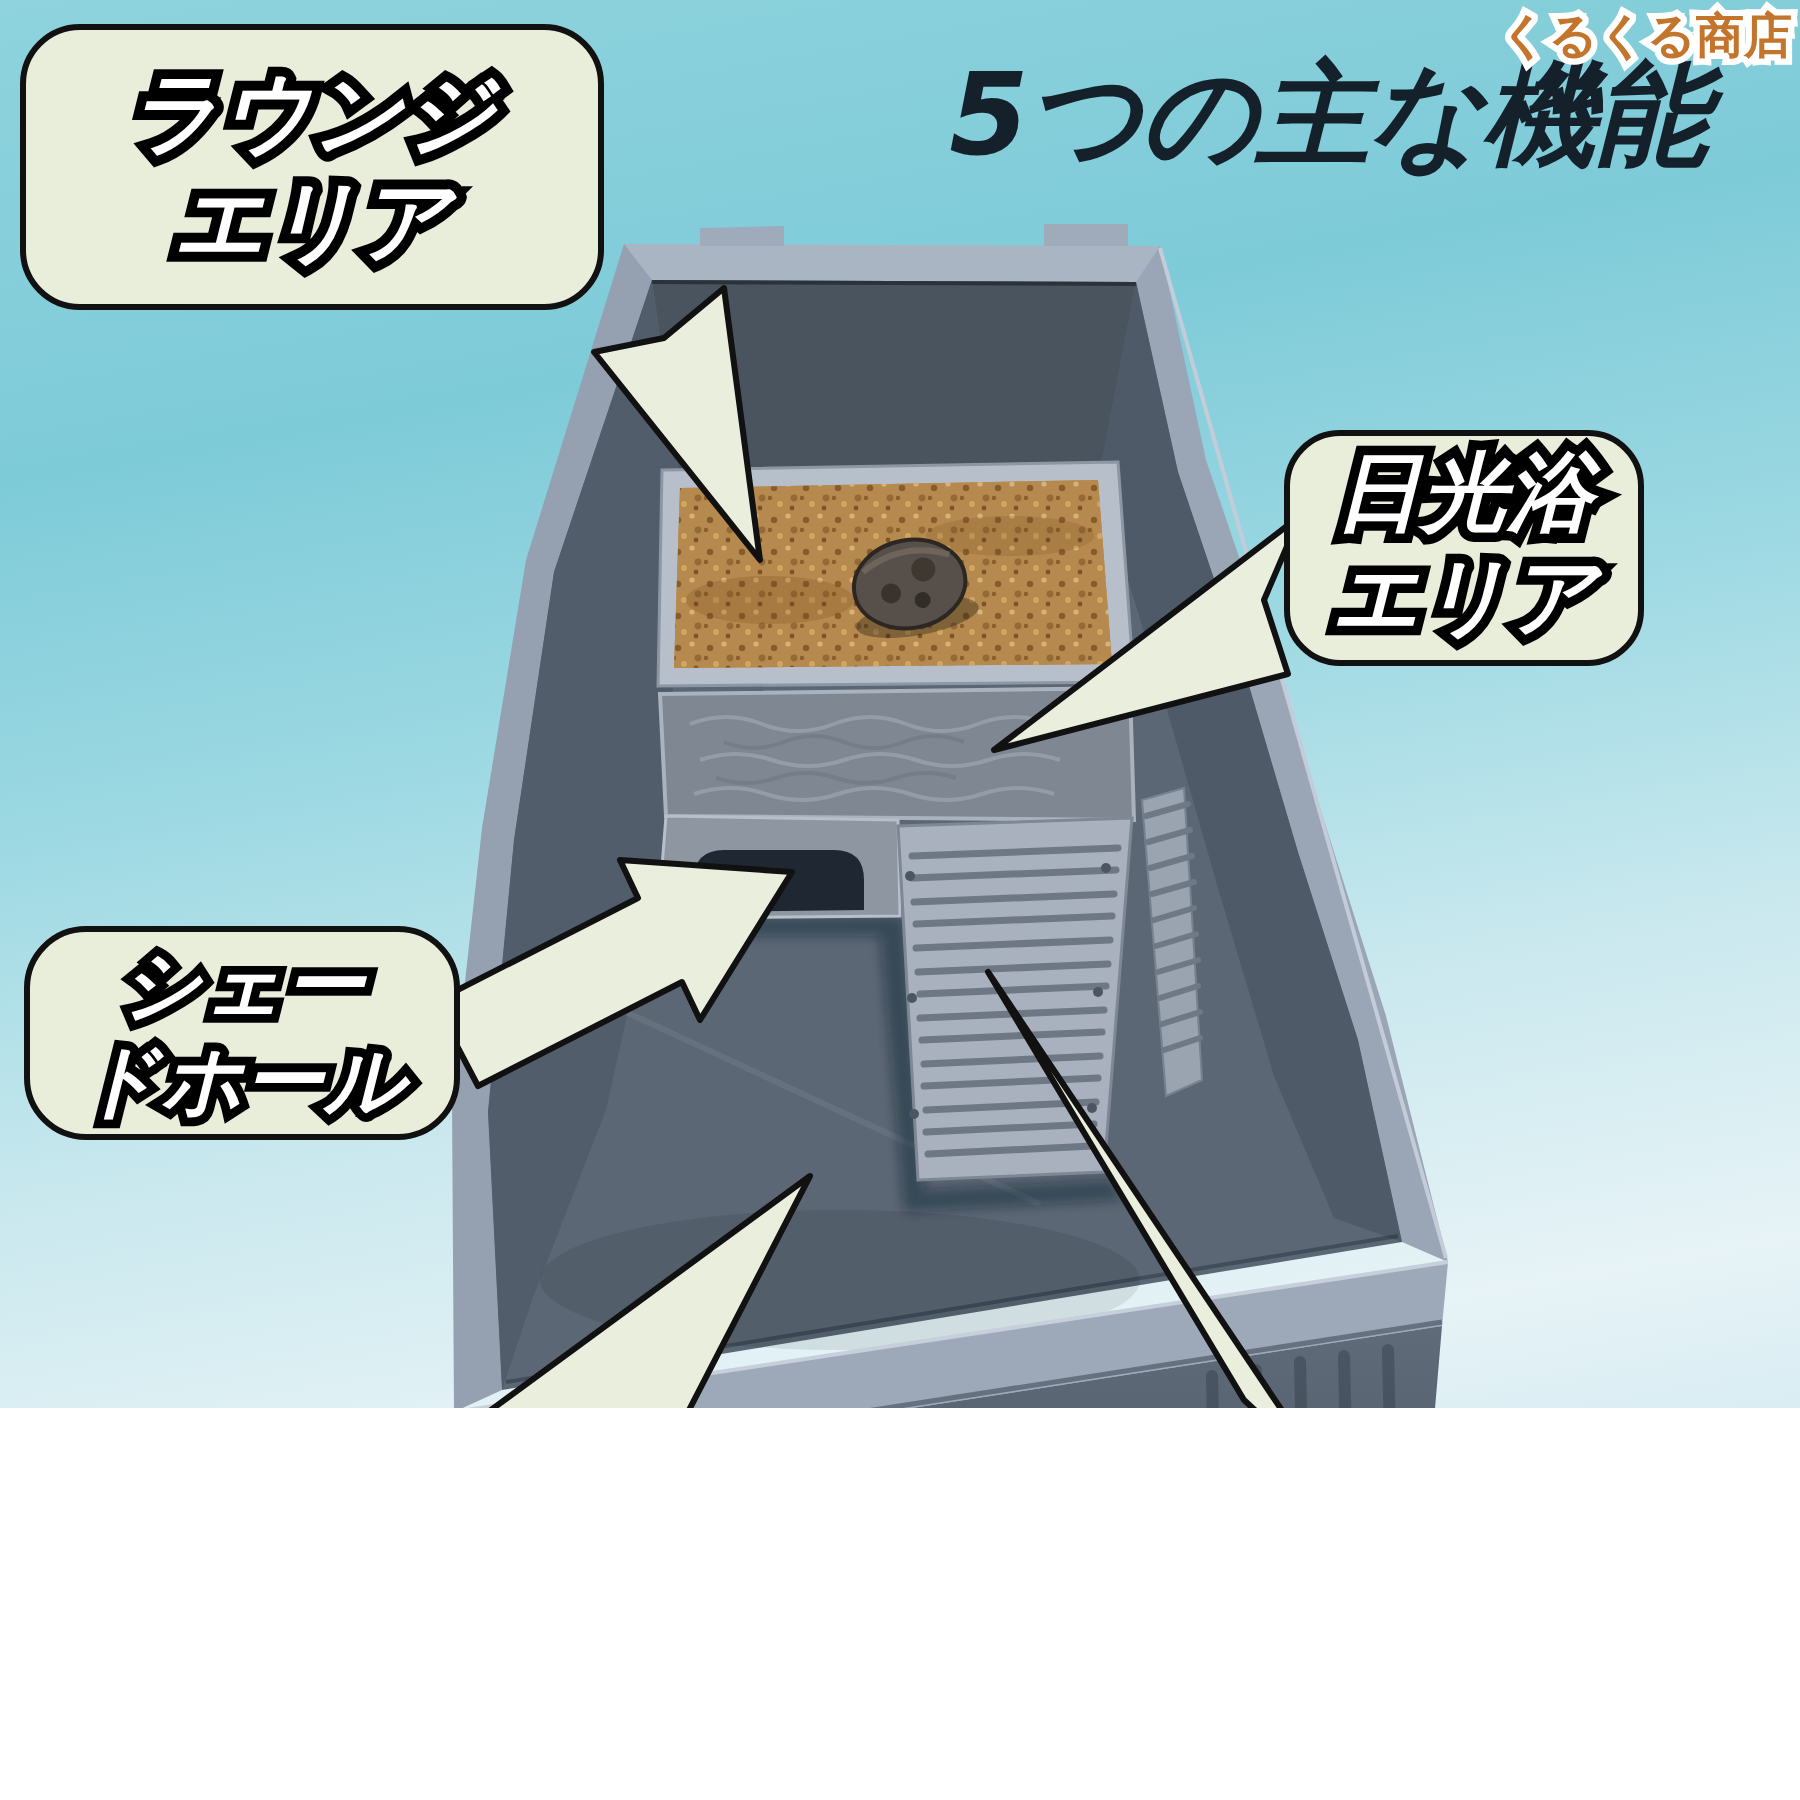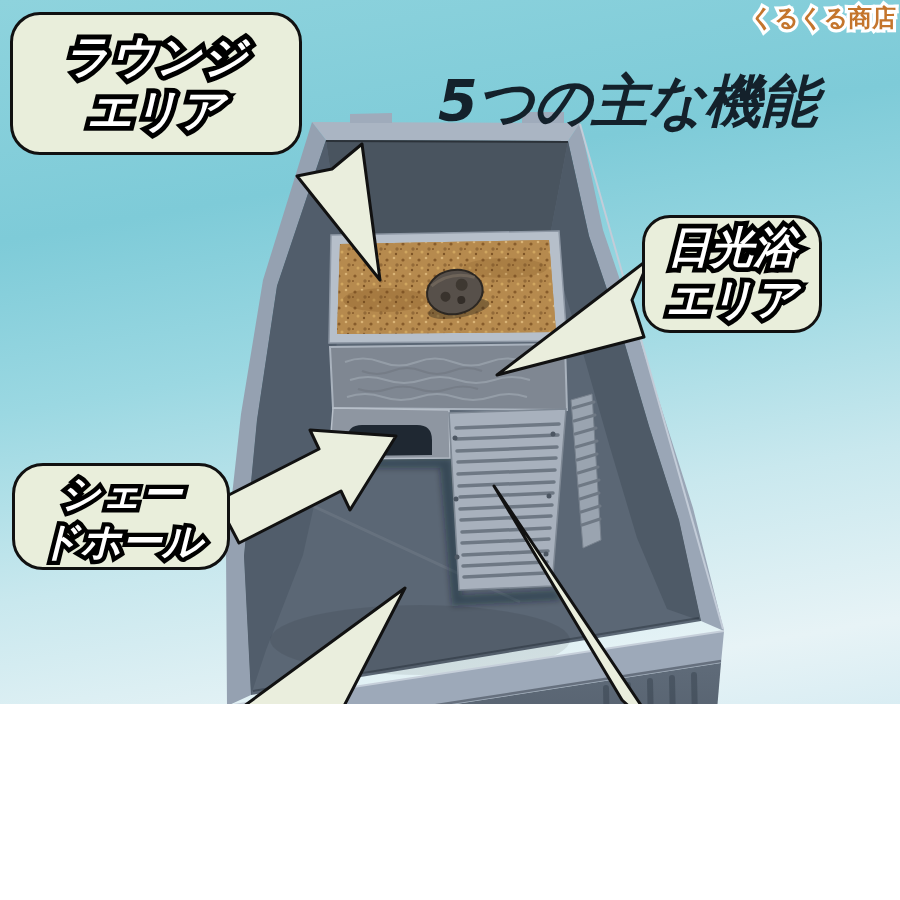--- a/index.html
+++ b/index.html
@@ -26,22 +26,22 @@
     text-align:center; font-weight:bold; font-style:italic; z-index:5;
   }
   #co-lounge  { left:10px;  top:12px;  width:286px; height:137px; border-radius:30px; font-size:45px; line-height:1.18; }
   #co-basking { left:642px; top:215px; width:174px; height:112px; border-radius:28px; font-size:43px; line-height:1.2; }
   #co-shade   { left:12px;  top:463px; width:212px; height:101px; border-radius:31px; font-size:40px; line-height:1.2; }
   #co-pool    { left:4px;   top:744px; width:275px; height:135px; border-radius:50px; font-size:30px; line-height:1.42;text-decoration:underline; }
   #co-ladder  { left:645px; top:716px; width:233px; height:116px; border-radius:36px; font-size:38px; line-height:1.3;margin-left:44px; }
 
   .page-title {
     position:absolute; left:438px; top:20px; width:452px; z-index:6;
-    font-size:57px; font-weight:bold; font-style:italic;
-    color:#14212b; letter-spacing:-1px; white-space:nowrap;margin-top:44px;
+    text-align:center; font-size:57px; font-weight:bold; font-style:italic;
+    color:#14212b; letter-spacing:-1px; white-space:nowrap;
   }
   .shop-badge {
     position:absolute; left:680px; top:2px; width:216px; z-index:7;
     text-align:right; font-size:24px; font-weight:bold; white-space:nowrap;
   }
   .shop-badge .ol-b {
     color:#fff; -webkit-text-stroke: 0.26em #fff;
     text-shadow: .08em 0 #fff, -.08em 0 #fff, 0 .08em #fff, 0 -.08em #fff,
                  .06em .06em #fff, -.06em .06em #fff, .06em -.06em #fff, -.06em -.06em #fff;
   }

